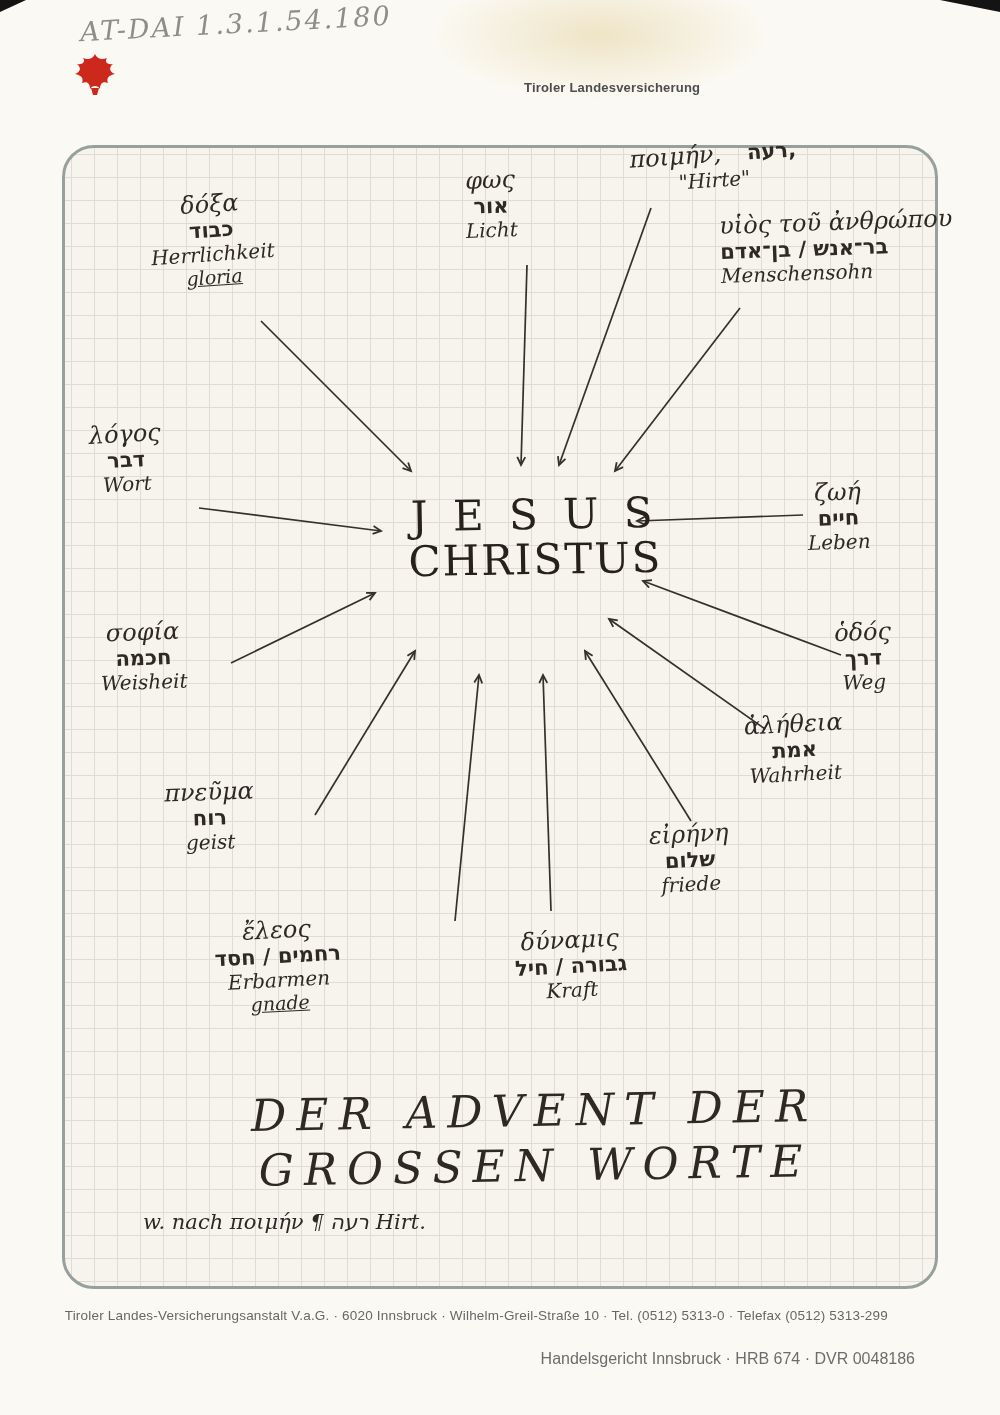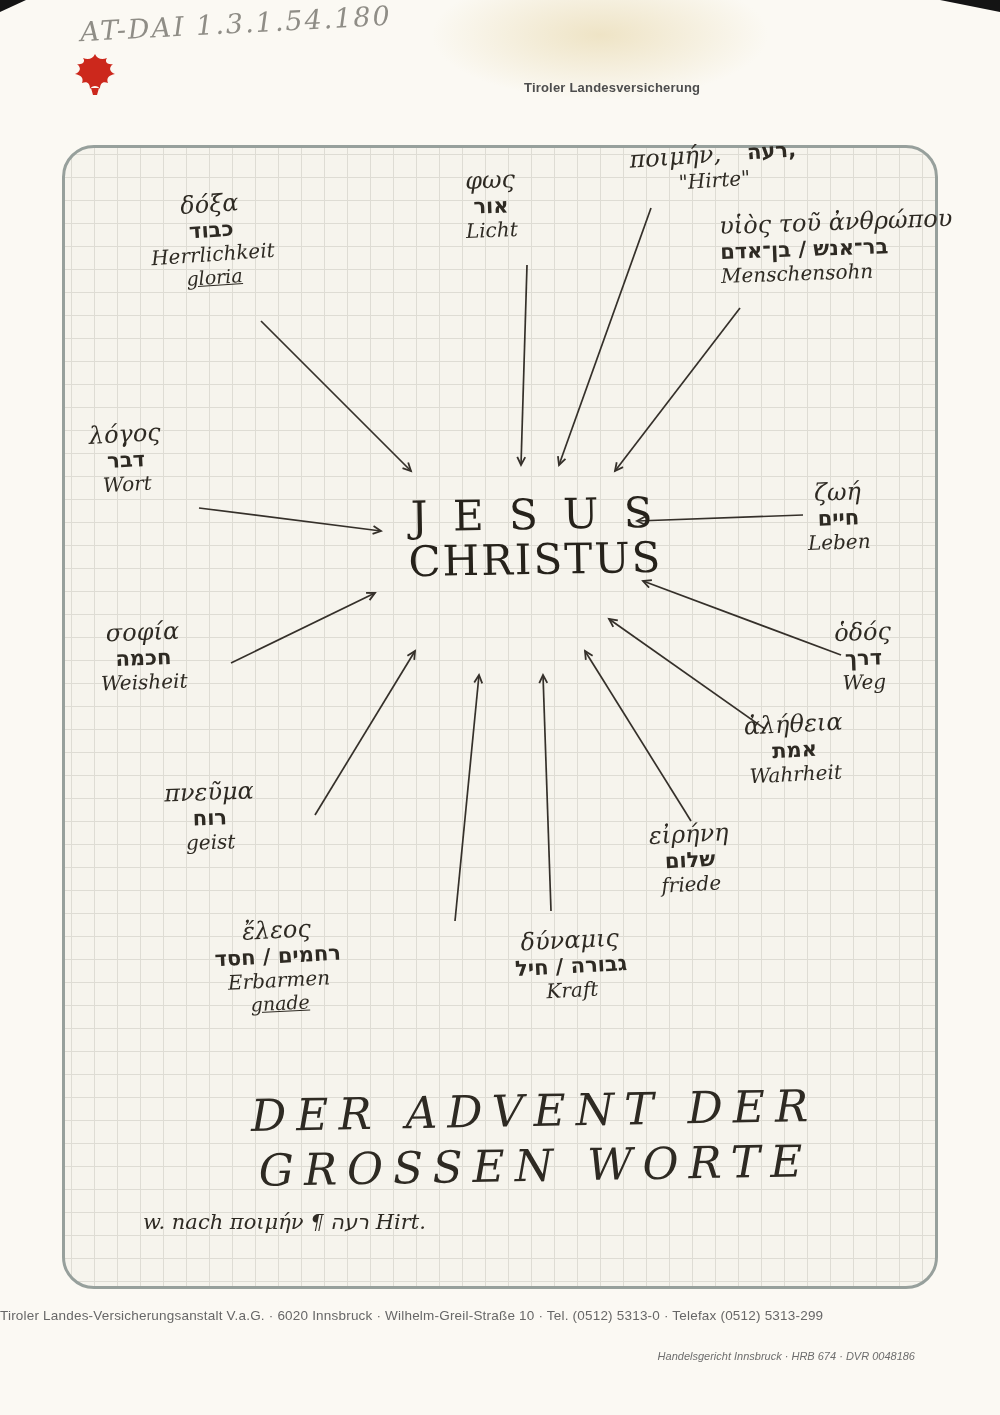--- a/index.html
+++ b/index.html
@@ -56,26 +56,26 @@
   .advent{
     position:absolute;left:120px;top:935px;width:700px;text-align:center;color:#2e2a23;
     font:italic 44px "DejaVu Serif",serif;letter-spacing:10px;transform:rotate(-1deg);line-height:1.25;
   }
   .footnote{
     position:absolute;left:78px;top:1062px;
     font:italic 21px "DejaVu Serif","DejaVu Sans",serif;color:#2e2a23;white-space:nowrap;
   }
   
   .footer1{
-    position:absolute;left:0;top:1308px;width:888px;text-align:left;
+    position:absolute;left:0;top:1308px;width:888px;text-align:right;
     font-size:13.5px;color:#676767;letter-spacing:0.2px;
   }
   .footer2{
     position:absolute;right:85px;top:1350px;
-    font-size:11px;color:#6d6d6d;font-style:italic;
+    font-size:16px;color:#6d6d6d;
   }
 </style>
 </head>
 <body>
 
 <div class="page">
 
   <div class="corner corner-tl"></div>
   <div class="corner corner-tr"></div>
   <div class="stain"></div>

